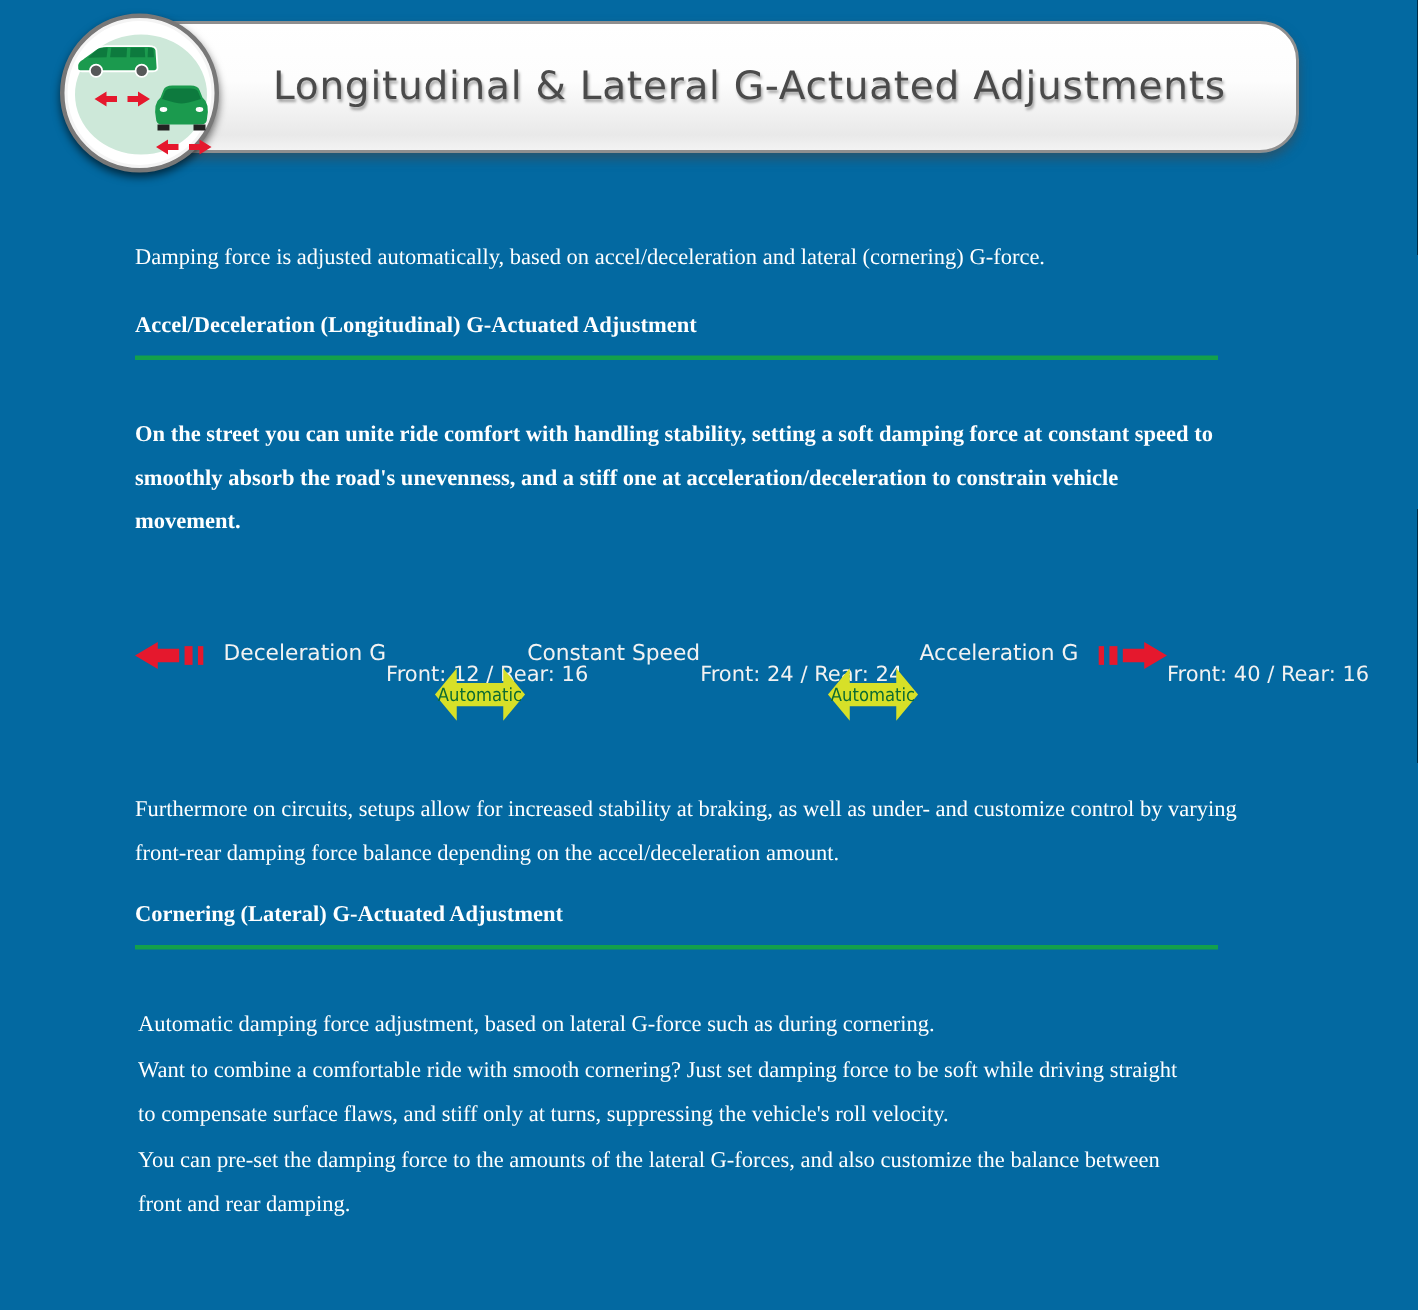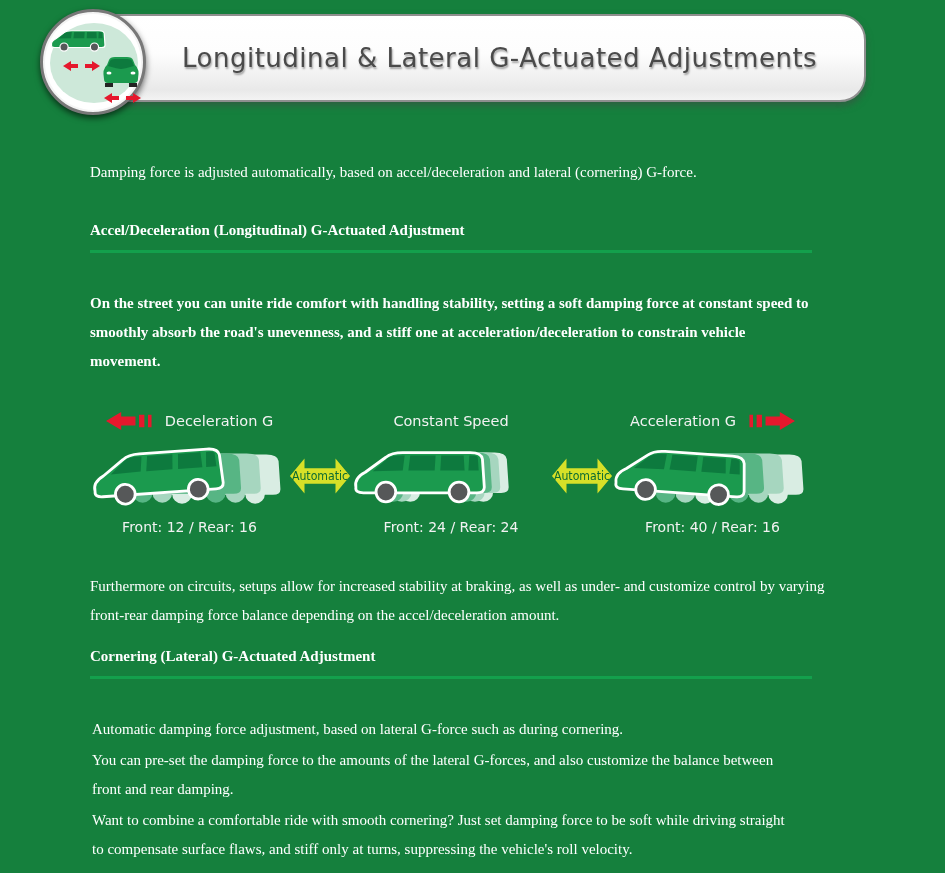--- a/index.html
+++ b/index.html
@@ -1,47 +1,47 @@
 <!DOCTYPE html>
 <html><head>
 <meta charset="utf-8">
 <style>
   html,body{margin:0;padding:0;background:#000;}
-  .page{position:relative;width:945px;height:873px;background:#15803d;overflow:hidden;
+  .page{position:relative;width:945px;height:873px;background:#0369a1;overflow:hidden;
         font-family:"Liberation Serif",serif;color:#ffffff;}
 
   
   .header{position:relative;height:112px;}
   .banner{position:absolute;left:58px;top:14px;width:804px;height:84px;border-radius:26px;
           border:2px solid #8f8f8f;
           background:linear-gradient(180deg,#ffffff 0%,#fdfdfd 45%,#e9e9e9 88%,#f3f3f3 100%);
           box-shadow:0 4px 7px rgba(70,70,70,0.55), inset 0 2px 0 #ffffff;
           display:flex;align-items:center;}
   .banner-title{margin-left:122px;font-family:"DejaVu Sans","Liberation Sans",sans-serif;
           font-size:26px;color:#4a4a4a;letter-spacing:0.5px;
           text-shadow:1px 2px 2px rgba(0,0,0,0.35);white-space:nowrap;}
   .badge{position:absolute;left:40px;top:9px;width:100px;height:100px;border-radius:50%;
           background:#ffffff;border:3px solid #787878;z-index:3;
           box-shadow:0 3px 6px rgba(0,0,0,0.6), inset 0 0 0 2px #f4f4f4;}
   .badge svg{position:absolute;left:0;top:0;width:100%;height:100%;}
 
   
   .content{margin-left:90px;width:722px;font-size:15px;line-height:29px;}
   .p-intro{margin-top:46px;}
-  .section-heading{margin-top:29px;font-weight:bold;padding-bottom:5px;
+  .section-heading{margin-top:16px;font-weight:bold;padding-bottom:5px;
                    border-bottom:3px solid #13a04c;}
   .heading-2{margin-top:12px;}
   .p-street{margin-top:36px;width:722px;font-weight:bold;}
   .p-after{margin-top:36px;width:736px;}
   .p-corner{margin-top:36px;width:706px;}
   .p-corner div{margin:2px;}
 
   
   .diagram{margin-top:34px;width:722px;display:flex;justify-content:space-between;}
-  .d-col{width:199px;display:flex;flex-direction:column;align-items:center;}
+  .d-col{width:199px;display:flex;flex-direction:row;align-items:center;}
   .d-label{height:22px;display:flex;align-items:center;gap:9px;margin-bottom:14px;
            font-family:"DejaVu Sans","Liberation Sans",sans-serif;font-size:14.5px;color:#f2f2f2;
            white-space:nowrap;}
   .car-svg{width:199px;height:60px;}
   .d-caption{margin-top:12px;font-family:"DejaVu Sans","Liberation Sans",sans-serif;
              font-size:14px;color:#f2f2f2;line-height:18px;white-space:nowrap;}
   .auto-arrow{width:62px;height:54px;margin-top:39px;flex:0 0 auto;}
   .auto-text{font-family:"DejaVu Sans","Liberation Sans",sans-serif;font-size:12.5px;fill:#0c6b32;}
   .red-arrow{width:50px;height:20px;flex:0 0 auto;}
 </style>
@@ -192,18 +192,18 @@
       </div>
 
     </div>
 
     <div class="p-after">Furthermore on circuits, setups allow for increased stability at braking, as well as under- and customize control by varying front-rear damping force balance depending on the accel/deceleration amount.</div>
 
     <div class="section-heading heading-2">Cornering (Lateral) G-Actuated Adjustment</div>
 
     <div class="p-corner">
       <div>Automatic damping force adjustment, based on lateral G-force such as during cornering.</div>
+      <div>Want to combine a comfortable ride with smooth cornering? Just set damping force to be soft while driving straight to compensate surface flaws, and stiff only at turns, suppressing the vehicle's roll velocity.</div>
       <div>You can pre-set the damping force to the amounts of the lateral G-forces, and also customize the balance between front and rear damping.</div>
-      <div>Want to combine a comfortable ride with smooth cornering? Just set damping force to be soft while driving straight to compensate surface flaws, and stiff only at turns, suppressing the vehicle's roll velocity.</div>
     </div>
 
   </div>
 </div>
 
 </body></html>

